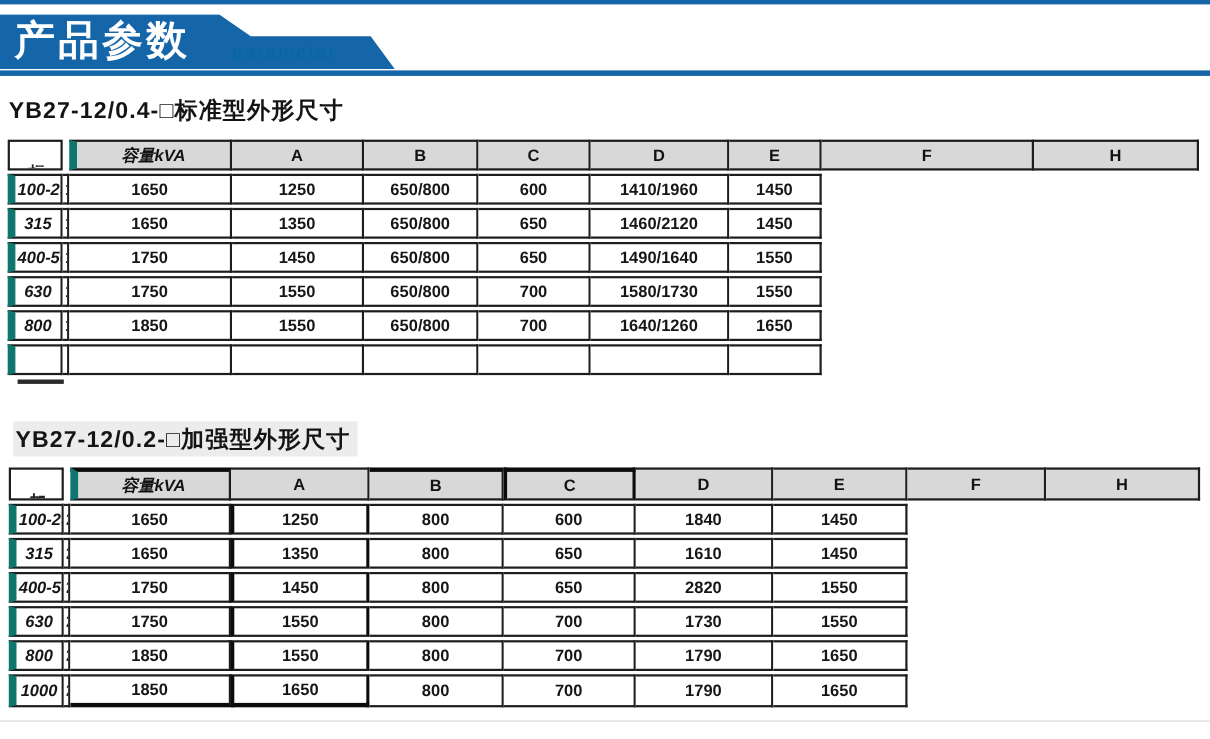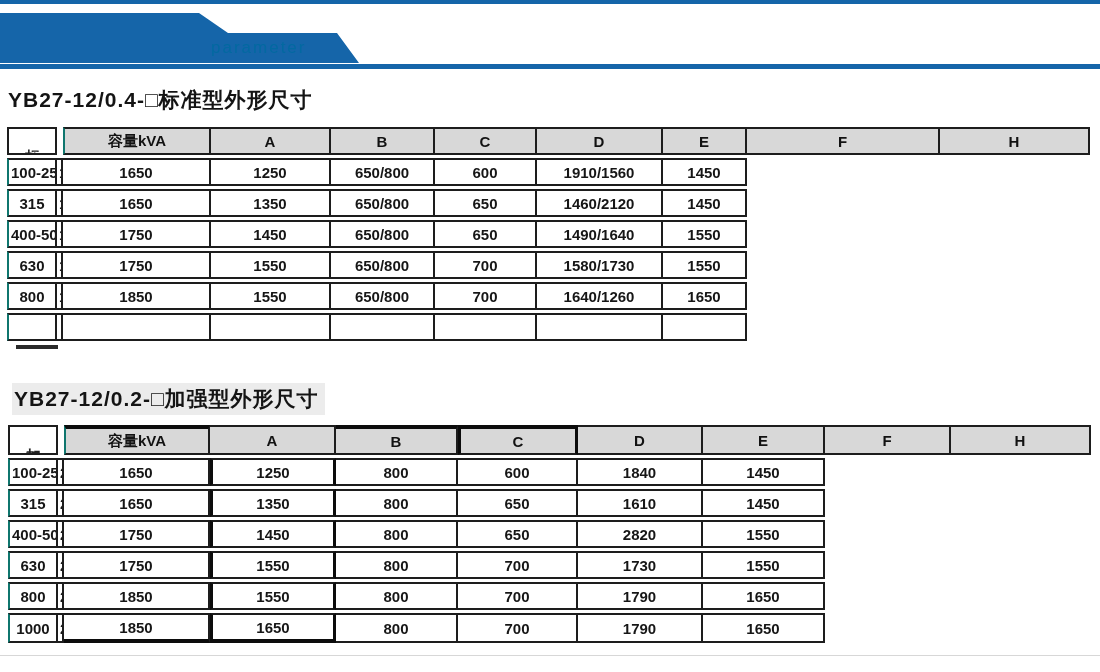--- a/index.html
+++ b/index.html
@@ -24,21 +24,21 @@
 
   
   .spec{border-collapse:separate;border-spacing:0 3px;table-layout:fixed;
     position:absolute;width:1083px;font-family:"Liberation Sans","DejaVu Sans",sans-serif;}
   #tbl1{left:7px;top:124px;}
   #tbl2{left:8px;top:422px;}
   .spec th,.spec td{border:2px solid #1d1d1d;border-left:none;height:24px;padding:0 2px;
     text-align:center;vertical-align:middle;font-size:15px;overflow:hidden;white-space:nowrap;}
   .spec th{background:#d8d8d8;font-weight:700;color:#121212;}
   .spec td{font-weight:700;color:#161616;background:#fff;}
-  .spec .first{border-left:2px solid #0f766e;}
+  .spec .first{border-left:7px solid #0f766e;font-style:italic;}
   .spec td.side{border:2px solid #1d1d1d;background:#fff;}
   .spec td.gapcol{border:none;background:transparent;}
   .vtext{writing-mode:vertical-rl;text-orientation:upright;margin:0 auto;
     font-size:15px;font-weight:700;letter-spacing:3px;color:#222;}
   
   .thick-t{border-top-width:4px !important;border-top-color:#0c0c0c !important;}
   .thick-b{border-bottom-width:4px !important;border-bottom-color:#0c0c0c !important;}
   .thick-lr{border-left:3px solid #0c0c0c !important;border-right-width:3px !important;
     border-right-color:#0c0c0c !important;}
 
@@ -55,20 +55,21 @@
   #tbl2 col.c-c{width:120px;} #tbl2 col.c-d{width:125px;} #tbl2 col.c-e{width:122px;}
   #tbl2 col.c-f{width:126px;} #tbl2 col.c-h{width:140px;}
 </style>
 </head>
 <body>
 
 <div id="page">
 
   <div class="strip-top"></div>
   <div class="banner-shape"></div>
+  <div class="banner-title">产品参数</div>
   <div class="banner-sub">parameter</div>
   <div class="strip-bottom"></div>
 
   <div id="title1" class="sec-title">YB27-12/0.4-□标准型外形尺寸</div>
 
   <table id="tbl1" class="spec">
     <colgroup>
       <col class="c-side">
         <col class="c-gap">
         <col class="c-cap">
@@ -97,21 +98,21 @@
       </tr>
     </thead>
     <tbody>
         <tr>
           <td class="first">100-250</td>
           <td>1900</td>
           <td>1650</td>
           <td>1250</td>
           <td>650/800</td>
           <td>600</td>
-          <td>1910/1560</td>
+          <td>1410/1960</td>
           <td>1450</td>
         </tr>
         <tr>
           <td class="first">315</td>
           <td>1900</td>
           <td>1650</td>
           <td>1350</td>
           <td>650/800</td>
           <td>650</td>
           <td>1460/2120</td>

